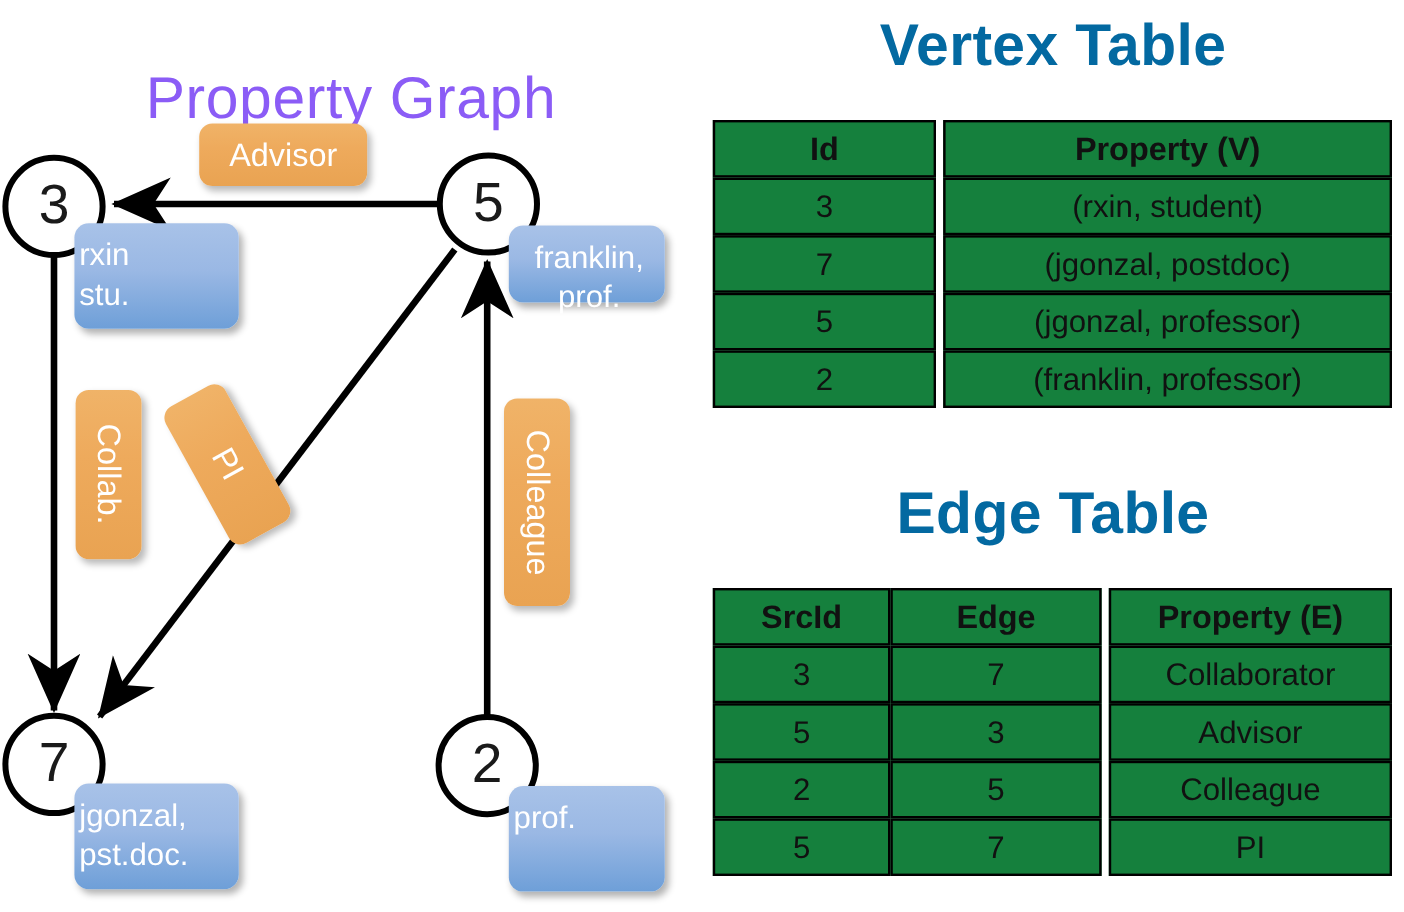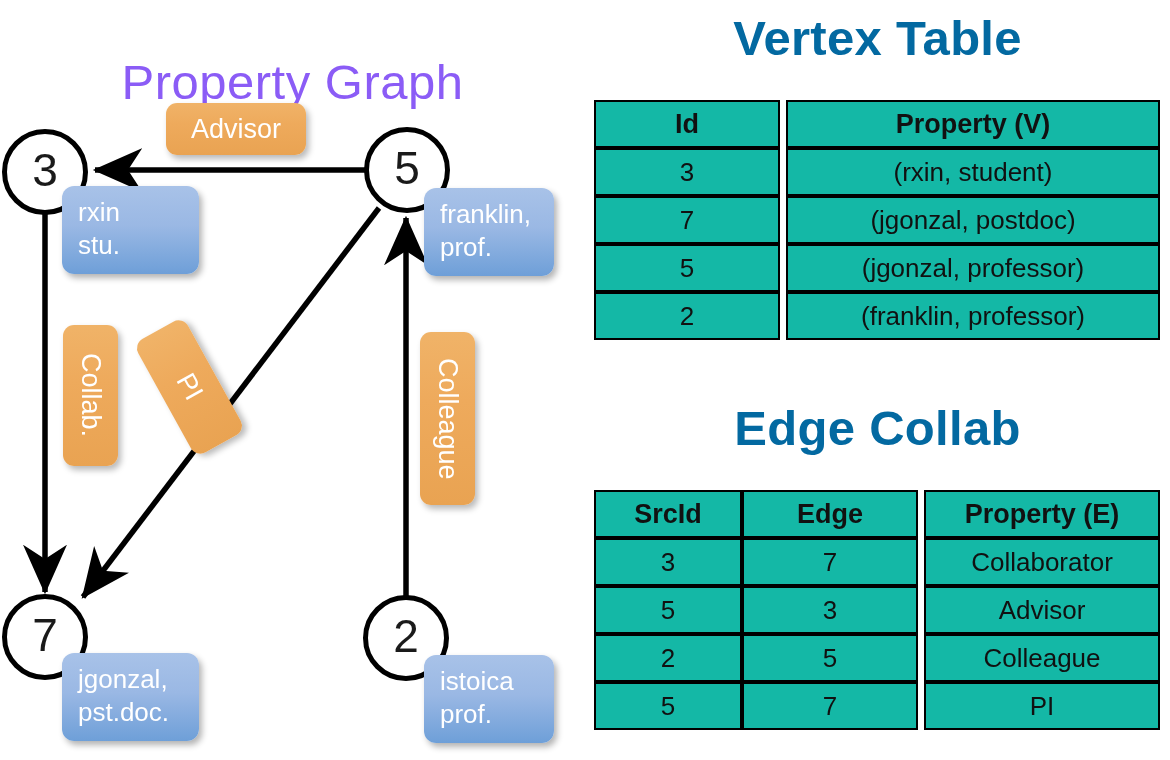--- a/index.html
+++ b/index.html
@@ -60,21 +60,21 @@
   
   .prop-box {
     position: absolute;
     border-radius: 12px;
     background: linear-gradient(to bottom, #a8c2e8 0%, #9ab8e4 45%, #6e9fd8 100%);
     box-shadow: 3px 4px 6px rgba(0,0,0,0.30);
     color: #ffffff;
     font-size: 26px;
     font-weight: 300;
     line-height: 1.28;
-    padding: 10px 0 0 16px;
+    padding: 10px 0 0 4px;
     box-sizing: border-box;
     z-index: 6;
   }
   .prop-box .ln { display: block; white-space: nowrap; }
 
   
   .edge-label {
     position: absolute;
     border-radius: 11px;
     background: linear-gradient(to bottom, #f0b368 0%, #eeaa5c 40%, #e9a352 100%);
@@ -117,21 +117,21 @@
   }
   table.grid td {
     border: 2px solid #000;
     text-align: center;
     font-size: 26px;
     font-weight: 300;
     color: #111;
     padding: 0;
     height: 44px;
     vertical-align: middle;
-    background: #14b8a6;
+    background: #15803d;
   }
   table.grid td.hdr { font-weight: 700; font-size: 27px; }
   td.blue  { background: #d4dff1; margin-left: 46px; }
   td.peach { background: #f6dcc2; }
   td.spacer { border: none !important; background: transparent !important; width: 5px; padding:0; }
 
   #vertex-table { left: 9px; top: 100px; }
   #edge-table   { left: 9px; top: 490px; }
 </style>
 </head>
@@ -168,32 +168,31 @@
   </div>
   <div class="vertex" style="left:363px; top:595px;">
     <span>2</span>
   </div>
 
   <div class="prop-box" style="left:62px; top:186px; width:137px; height:88px;">
     <span class="ln">rxin</span>
     <span class="ln">stu.</span>
   </div>
 
-  <div class="prop-box" style="left:424px; top:188px; width:130px; height:88px;">
+  <div class="prop-box" style="left:424px; top:188px; width:130px; height:64px;text-align:center;">
     <span class="ln">franklin,</span>
     <span class="ln">prof.</span>
   </div>
 
   <div class="prop-box" style="left:62px; top:653px; width:137px; height:88px;">
     <span class="ln">jgonzal,</span>
     <span class="ln">pst.doc.</span>
   </div>
 
   <div class="prop-box" style="left:424px; top:655px; width:130px; height:88px;">
-    <span class="ln">istoica</span>
     <span class="ln">prof.</span>
   </div>
 
   <div class="edge-label" style="left:166px; top:103px; width:140px; height:52px;">Advisor</div>
 
   <div class="edge-label vert" style="left:63px; top:325px; width:55px; height:141px;">Collab.</div>
 
   <div class="edge-label vert" style="left:161px; top:322px; width:57px; height:130px; transform:rotate(-29deg); transform-origin:center center;">PI</div>
 
   <div class="edge-label vert" style="left:420px; top:332px; width:55px; height:173px;">Colleague</div>
@@ -231,21 +230,21 @@
         <td class="blue">(jgonzal, professor)</td>
       </tr>
       <tr>
         <td>2</td>
         <td class="spacer"></td>
         <td class="blue">(franklin, professor)</td>
       </tr>
     </tbody>
   </table>
 
-  <div class="tbl-title" id="edge-title">Edge Collab</div>
+  <div class="tbl-title" id="edge-title">Edge Table</div>
 
   <table class="grid" id="edge-table">
     <colgroup>
         <col style="width:148px">
         <col style="width:176px">
         <col style="width:6px">
         <col style="width:236px">
       </colgroup>
     <tbody>
       <tr>

